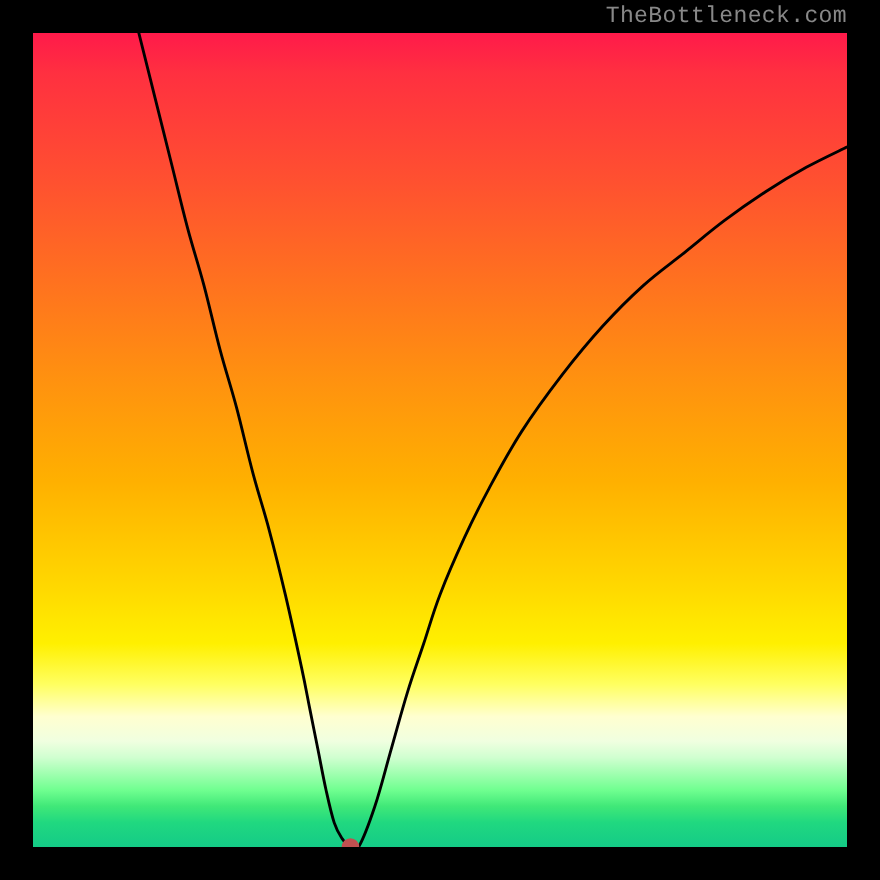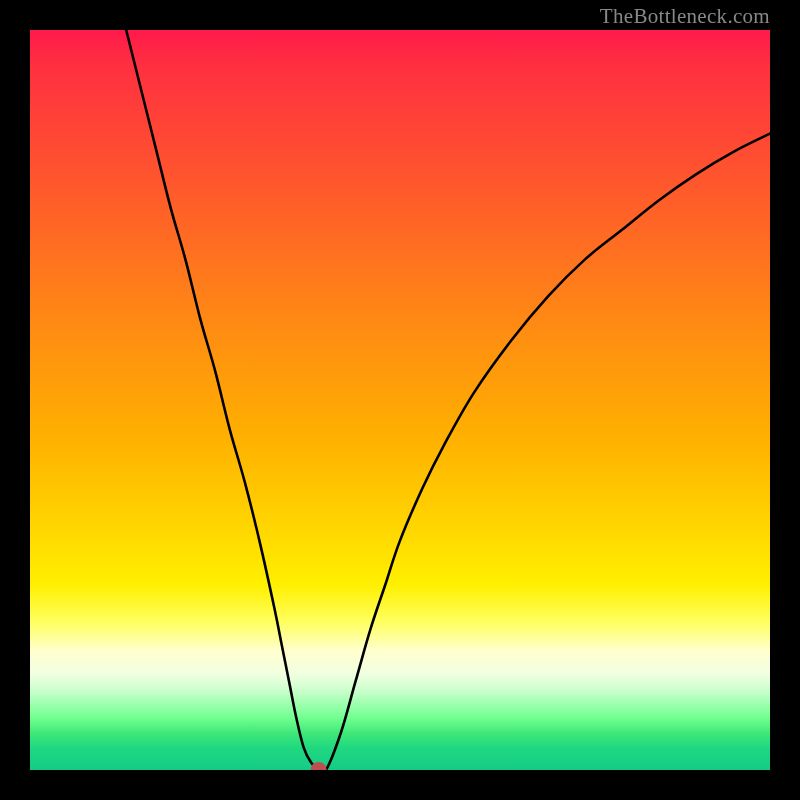--- a/index.html
+++ b/index.html
@@ -40,21 +40,21 @@
     position: absolute;
     left: 0;
     top: 0;
     width: 100%;
     height: 100%;
   }
   .watermark {
     position: absolute;
     top: 4px;
     right: 30px;
-    font-family: Liberation Serif, serif;
+    font-family: Liberation Mono, monospace;
     font-size: 21px;
     color: #888888;
     font-weight: 400;
     letter-spacing: 0.3px;
   }
 </style>
 </head>
 <body>
 
 <div class="chart-container">

